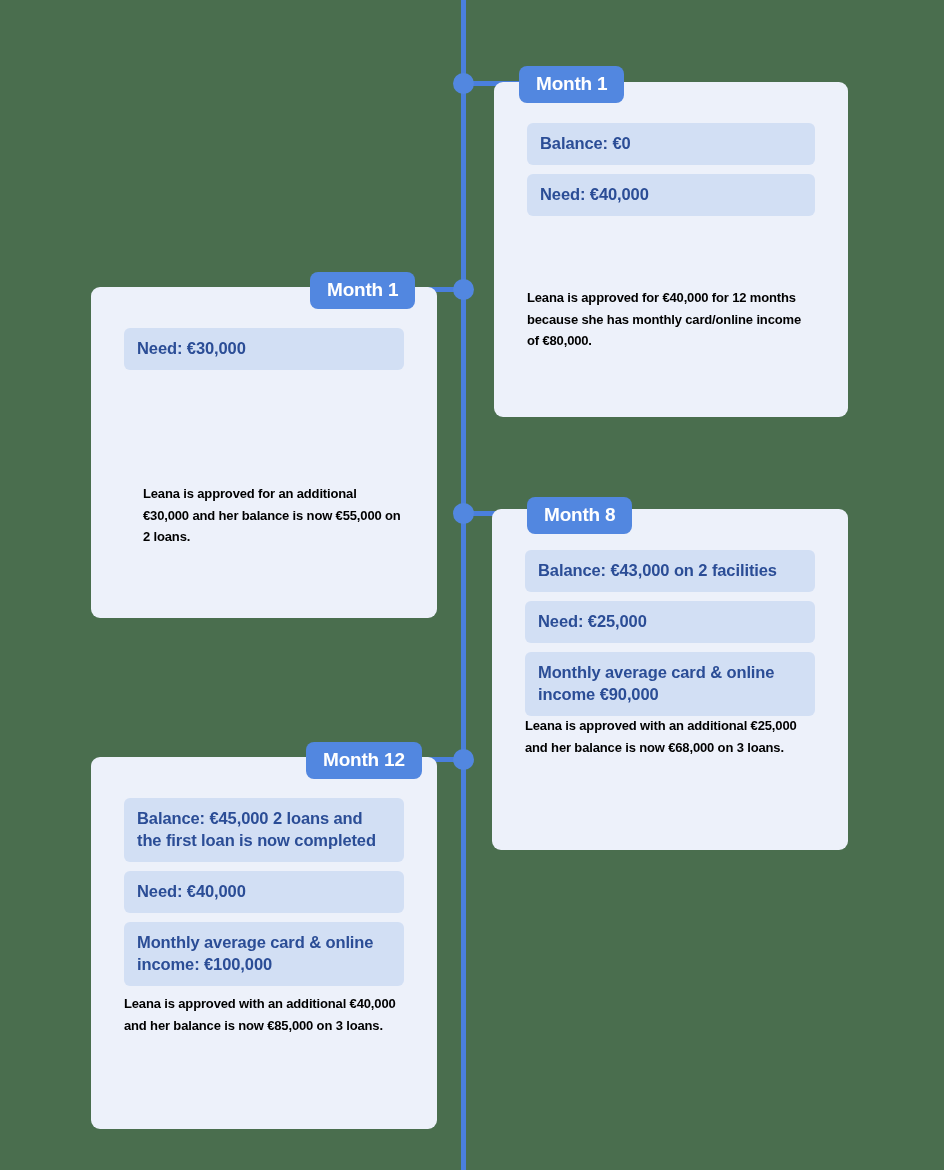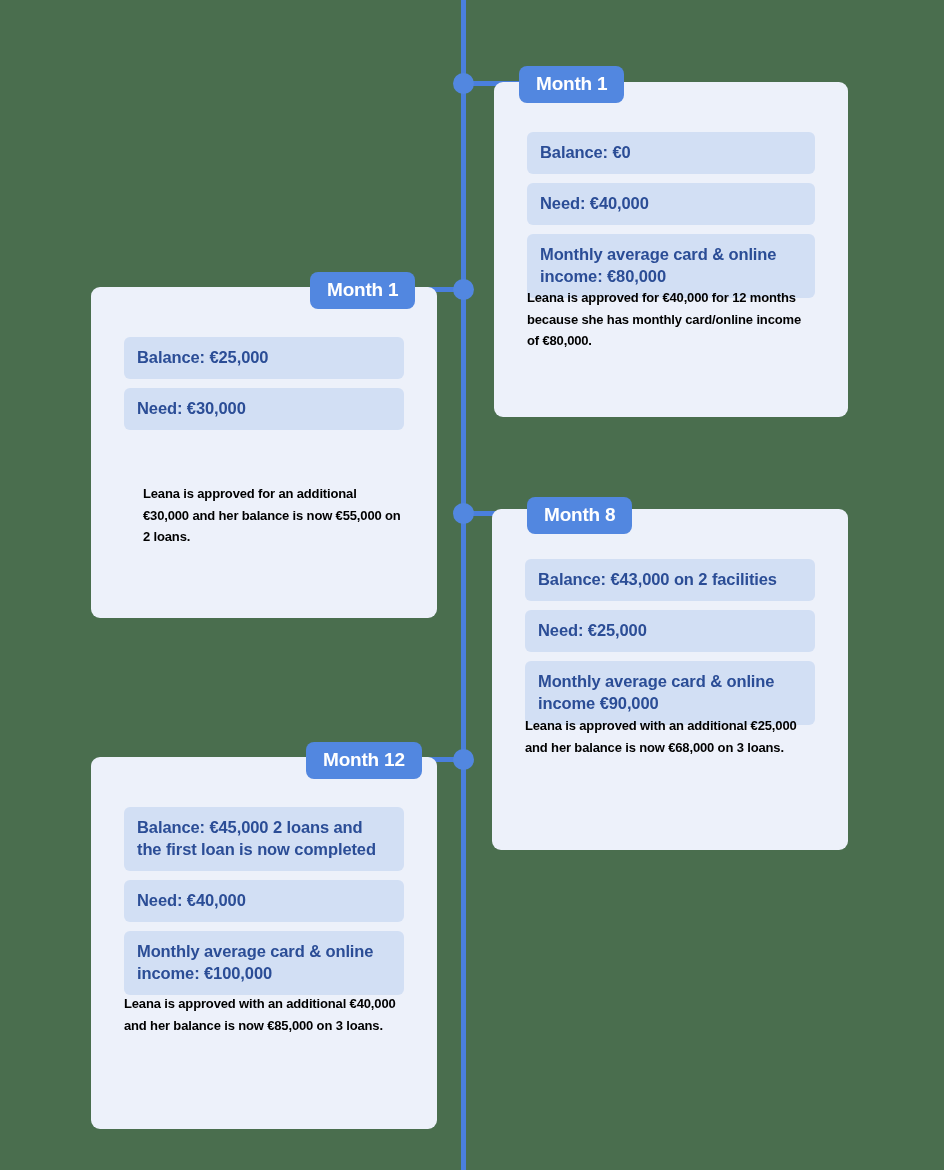--- a/index.html
+++ b/index.html
@@ -20,21 +20,21 @@
     position:absolute;width:21px;height:21px;border-radius:50%;
     background:#5287e0;left:453px;
   }
   .connector{position:absolute;height:5px;background:#4a7fdc;}
 
   
   .card{
     position:absolute;background:#edf1fa;border-radius:9px;
     box-sizing:border-box;padding:0;
   }
-  .rows{position:absolute;left:33px;right:33px;top:50px;}
+  .rows{position:absolute;left:33px;right:33px;top:41px;}
   .row{
     background:#d2dff4;border-radius:6px;
     padding:10px 13px;margin-bottom:9px;
     color:#2b4d96;font-weight:bold;font-size:16.5px;line-height:1.33;
     letter-spacing:-0.1px;
   }
   .desc{
     position:absolute;left:33px;right:33px;
     color:#000000;font-size:13px;line-height:1.66;letter-spacing:-0.15px;font-weight:bold;
   }
@@ -54,32 +54,30 @@
 
   <div class="spine"></div>
 
   <div class="connector" style="left:463px;top:81px;width:62px;"></div>
   <div class="node" style="top:73px;"></div>
 
   <div class="card" style="left:494px;top:82px;width:354px;height:335px;">
     <div class="rows">
       <div class="row">Balance: €0</div>
       <div class="row">Need: €40,000</div>
-      <div class="row">Monthly average card &amp; online income: €80,000</div>
     </div>
     <div class="desc" style="top:205px;">Leana is approved for €40,000 for 12 months because she has monthly card/online income of €80,000.</div>
   </div>
   <div class="pill" style="left:519px;top:66px;">Month 1</div>
 
   <div class="connector" style="left:407px;top:287px;width:58px;"></div>
   <div class="node" style="top:279px;"></div>
 
   <div class="card" style="left:91px;top:287px;width:346px;height:331px;">
     <div class="rows">
-      <div class="row">Balance: €25,000</div>
       <div class="row">Need: €30,000</div>
     </div>
     <div class="desc" style="top:196px;margin-left:19px;">Leana is approved for an additional €30,000 and her balance is now €55,000 on 2 loans.</div>
   </div>
   <div class="pill" style="left:310px;top:272px;">Month 1</div>
 
   <div class="connector" style="left:463px;top:511px;width:70px;"></div>
   <div class="node" style="top:503px;"></div>
 
   <div class="card" style="left:492px;top:509px;width:356px;height:341px;">

